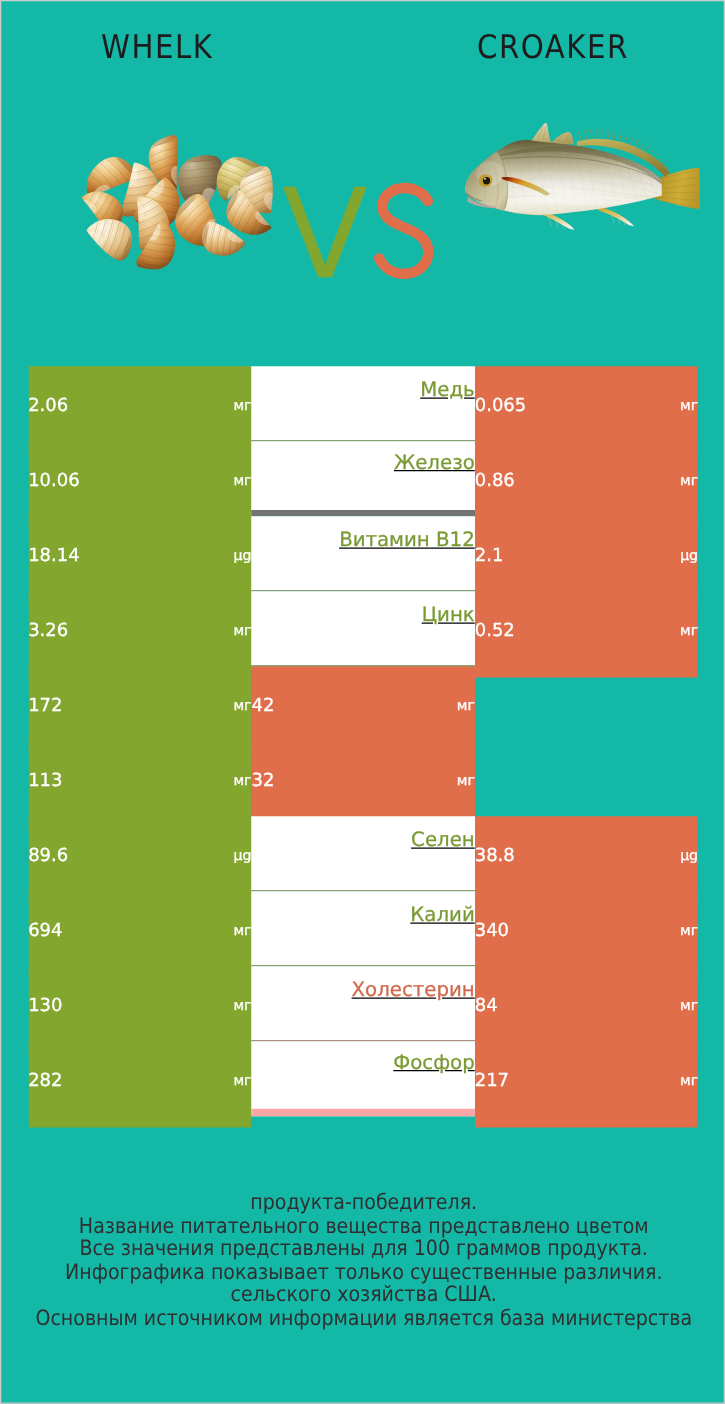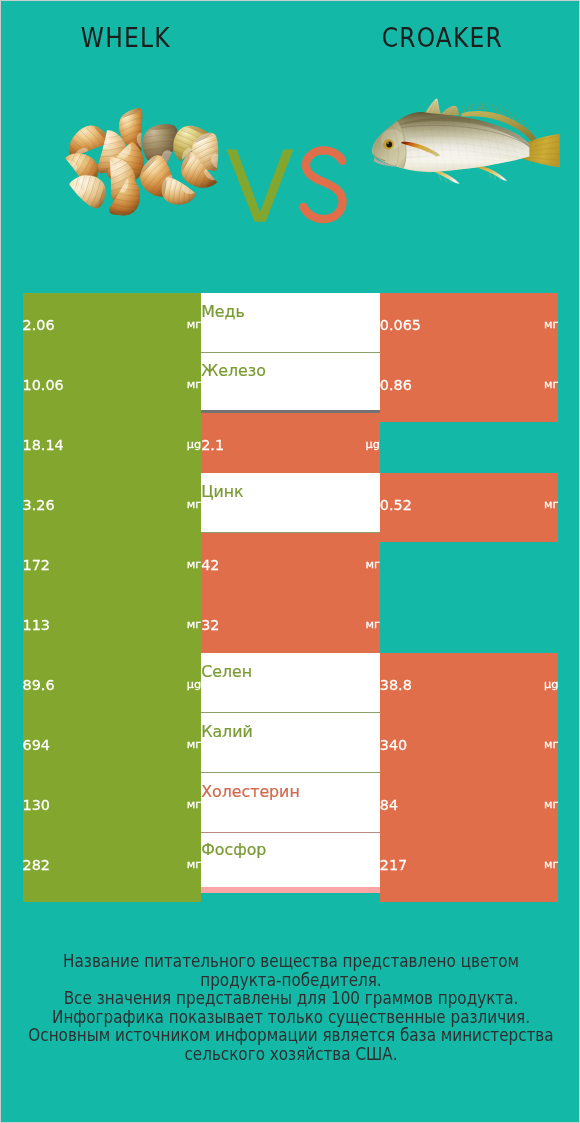--- a/index.html
+++ b/index.html
@@ -8,21 +8,21 @@
   .page{position:absolute;left:0;top:0;width:578px;height:1121px;border:1px solid #cdcdcd;background:#14b8a6;}
   .hdr-title{position:absolute;top:22px;font-size:26px;letter-spacing:1.2px;text-indent:1.2px;color:#1d1d1d;text-align:center;font-family:"DejaVu Sans Condensed","DejaVu Sans",sans-serif;font-weight:200;white-space:nowrap;}
   #title-left{left:-1.5px;width:251.4px;}
   #title-right{left:315px;width:251.5px;}
   #photo-left{position:absolute;left:57.7px;top:105px;}
   #photo-right{position:absolute;left:355px;top:95px;}
   .vs-wrap{position:absolute;left:222px;top:142px;width:130px;height:80px;}
   .tbl{position:absolute;left:21.5px;top:292.4px;width:536px;}
   .row{display:flex;height:57.5px;margin-bottom:2.5px;align-items:flex-start;}
   .cell-side{flex:0 0 178.7px;height:69px;display:flex;align-items:center;justify-content:space-between;color:#fff;box-sizing:border-box;}
-  .cell-mid{flex:0 0 178.6px;display:flex;align-items:center;justify-content:flex-start;background:#fff;box-sizing:border-box;height:60px;padding-bottom:22px;}
+  .cell-mid{flex:0 0 178.6px;display:flex;align-items:center;justify-content:flex-end;background:#fff;box-sizing:border-box;height:60px;padding-bottom:22px;text-decoration:underline;}
   .num{position:relative;top:-3.4px;font-size:14.4px;font-weight:400;font-family:"DejaVu Sans",sans-serif;-webkit-text-stroke:0.26px currentColor;}
   .unit{position:relative;top:-3.4px;font-size:11.3px;font-weight:400;margin-left:3px;font-family:"DejaVu Sans",sans-serif;-webkit-text-stroke:0.26px currentColor;}
   .nutr{font-size:15.8px;font-weight:400;font-family:"DejaVu Sans",sans-serif;-webkit-text-stroke:0.22px currentColor;}
   .foot{position:absolute;left:0;top:951.3px;width:580px;text-align:center;font-size:16.9px;line-height:18.45px;color:#2f2f31;font-family:"DejaVu Sans Condensed","DejaVu Sans",sans-serif;font-weight:300;}
   .foot div{white-space:nowrap;}
 </style>
 </head>
 <body>
 
 <div class="page">
@@ -673,33 +673,36 @@
         <div class="cell-side" style="background:#e06e4a">
           <span class="num">0.065</span>
           <span class="unit">мг</span>
         </div>
       </div>
       <div class="row">
         <div class="cell-side" style="background:#82a62e">
           <span class="num">10.06</span>
           <span class="unit">мг</span>
         </div>
-        <div class="cell-mid" style="border-bottom:3px solid #737373">
+        <div class="cell-mid" style="border-bottom:5px solid #737373">
           <span class="nutr" style="color:#7a9a33">Железо</span>
         </div>
         <div class="cell-side" style="background:#e06e4a">
           <span class="num">0.86</span>
           <span class="unit">мг</span>
         </div>
       </div>
       <div class="row">
         <div class="cell-side" style="background:#82a62e">
           <span class="num">18.14</span>
           <span class="unit">µg</span>
         </div>
+        <div class="cell-mid" style="border-bottom:1px solid #8c9e6c">
+          <span class="nutr" style="color:#7a9a33">Витамин B12</span>
+        </div>
         <div class="cell-side" style="background:#e06e4a">
           <span class="num">2.1</span>
           <span class="unit">µg</span>
         </div>
       </div>
       <div class="row">
         <div class="cell-side" style="background:#82a62e">
           <span class="num">3.26</span>
           <span class="unit">мг</span>
         </div>
@@ -779,20 +782,20 @@
           <span class="nutr" style="color:#7a9a33">Фосфор</span>
         </div>
         <div class="cell-side" style="background:#e06e4a">
           <span class="num">217</span>
           <span class="unit">мг</span>
         </div>
       </div>
     </div>
 
   <div class="foot" id="footer-note">
+      <div>продукта-победителя.</div>
       <div>Название питательного вещества представлено цветом</div>
-      <div>продукта-победителя.</div>
       <div>Все значения представлены для 100 граммов продукта.</div>
       <div>Инфографика показывает только существенные различия.</div>
+      <div>сельского хозяйства США.</div>
       <div>Основным источником информации является база министерства</div>
-      <div>сельского хозяйства США.</div>
     </div>
 </div>
 
 </body></html>

